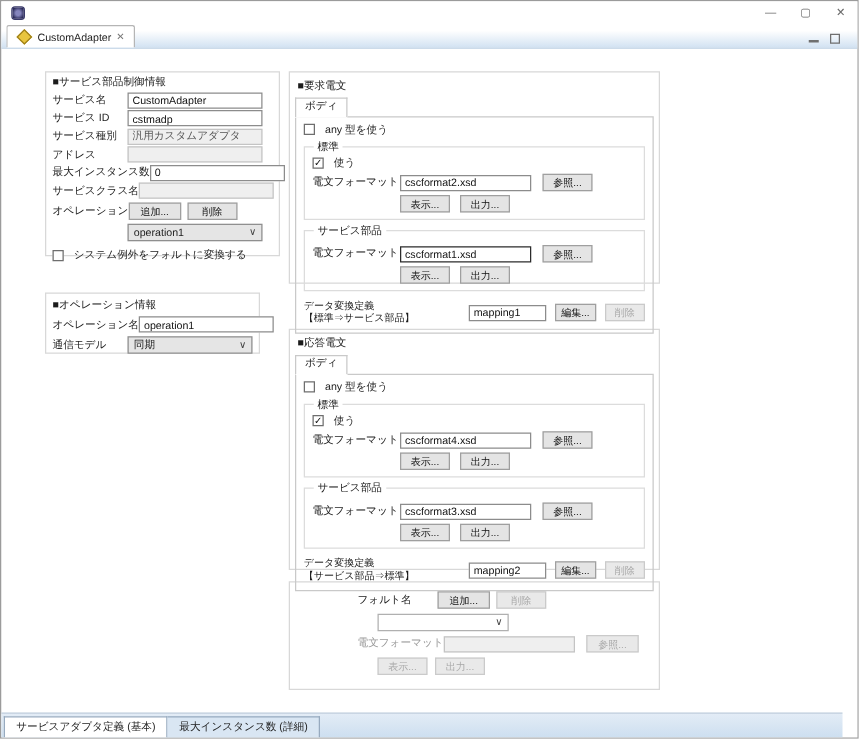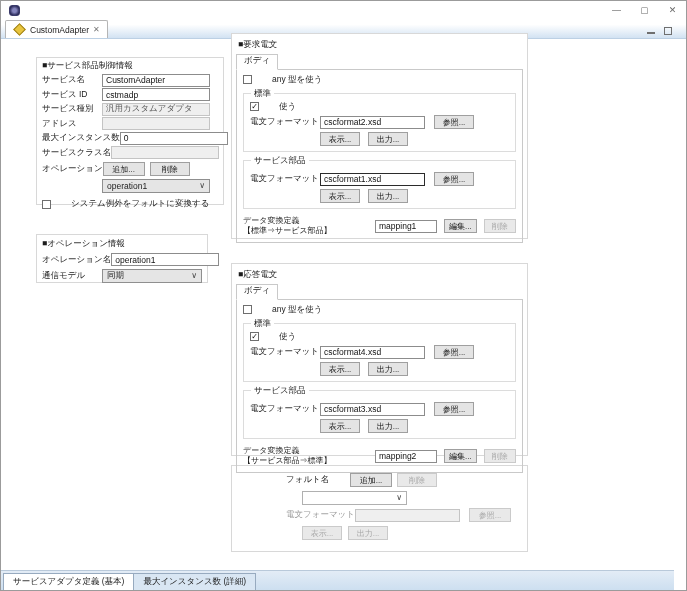--- a/index.html
+++ b/index.html
@@ -36,21 +36,21 @@
   input.field:disabled,input.field.dis{background:#efefef;border-color:#c4c4c4;color:#555;}
   input.field.focus{border:1px solid #2b2b2b;}
   .btn{box-sizing:border-box;height:14px;background:#e4e4e4;border:1px solid #9f9f9f;
        font-family:"Liberation Sans",sans-serif;font-size:8px;color:#111;
        display:inline-flex;align-items:center;justify-content:center;padding:0;cursor:pointer;}
   .btn.dis{color:#a8a8a8;border-color:#cacaca;background:#e9e9e9;cursor:default;}
   .combo{box-sizing:border-box;height:14px;border:1px solid #8f8f8f;background:#e5e5e5;
          display:flex;align-items:center;justify-content:space-between;padding:0 4px;}
   .combo.white{background:#fff;border-color:#b0b0b0;}
   .chev{color:#444;font-size:8px;line-height:0.4;}
-  .cb{display:flex;align-items:center;gap:20px;}
+  .cb{display:flex;align-items:center;gap:8px;}
   .cbbox{width:9px;height:9px;box-sizing:border-box;border:1px solid #6e6e6e;background:#fff;
          display:inline-flex;align-items:center;justify-content:center;font-size:8px;line-height:1;color:#111;flex:0 0 9px;}
 
   
   #svc-panel{left:35px;top:56px;width:188px;height:148px;padding:2px 5px;}
   #svc-panel .frow{display:flex;align-items:center;margin-top:1.5px;}
   #svc-panel .frow .lbl{flex:0 0 60px;}
   #svc-panel .frow input{width:108px;}
   .op-combo-row{margin:3px 0 0 60px;}
   .op-combo-row .combo{width:108px;}
@@ -58,21 +58,21 @@
 
   
   #op-panel{left:35px;top:216px;width:172px;height:49px;padding:3px 5px;margin-top:17px;}
   #op-panel .frow{display:flex;align-items:center;margin-top:3px;}
   #op-panel .frow .lbl{flex:0 0 60px;}
   #op-panel .frow input{width:108px;}
   #op-panel .frow .combo{width:108px;}
 
   
   .msg{left:230px;width:297px;}
-  #req-panel{top:32px;height:206px;}
+  #req-panel{top:56px;height:170px;}
   #res-panel{top:262px;height:193px;}
   .msg .p-title{margin:5px 0 0 6px;}
   .body-tab{display:inline-block;margin:3px 0 -1px 4px;padding:0 7px 2px;position:relative;z-index:2;
             background:#fff;border:1px solid #c9c9c9;border-bottom:1px solid #fff;}
   .msg-box{margin:0 4px;border:1px solid #c9c9c9;padding:4px 6px 6px;position:relative;z-index:1;}
   .any-row{height:11px;}
   .grp{position:relative;border:1px solid #dcdcdc;margin-top:8px;padding:7px 6px 5px;}
   .glabel{position:absolute;top:-6px;left:7px;background:#fff;padding:0 3px;}
   .use-row{height:11px;margin-bottom:2px;}
   .fmt-row{display:flex;align-items:center;margin-top:3px;}

